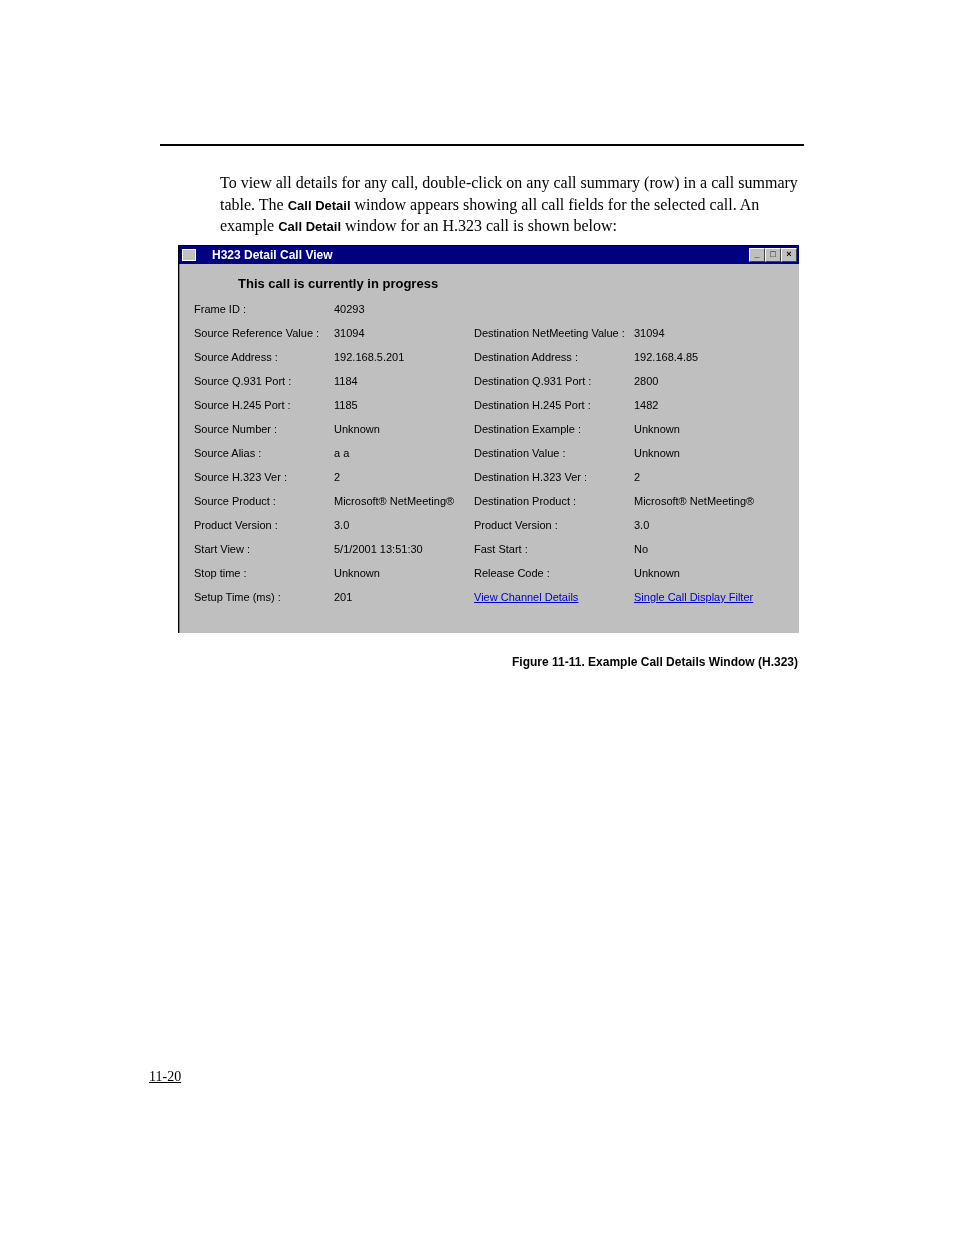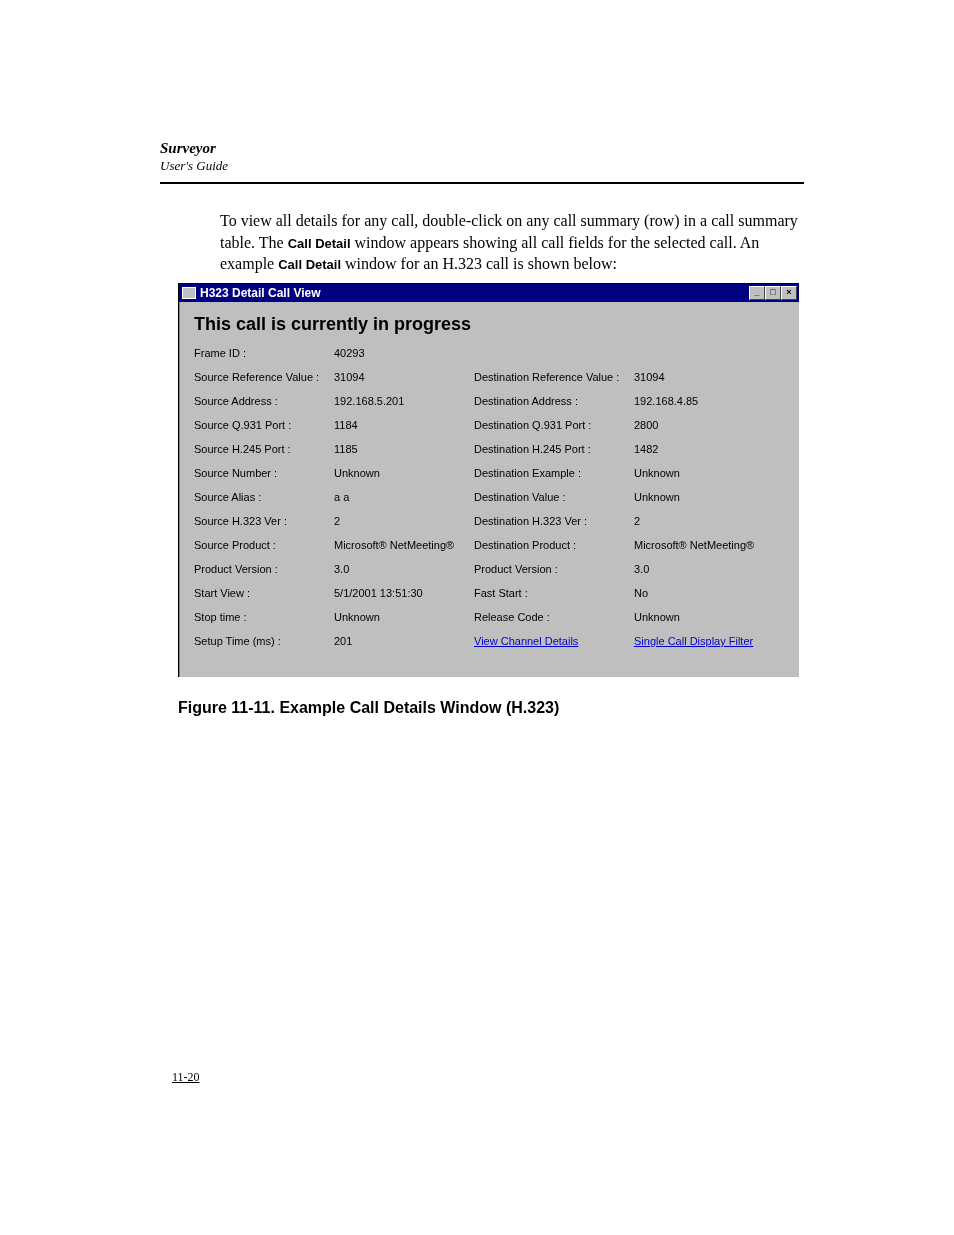--- a/index.html
+++ b/index.html
@@ -69,21 +69,21 @@
     display: flex;
     align-items: center;
     justify-content: space-between;
     padding: 0 2px 0 3px;
     font-weight: bold;
     font-size: 12px;
   }
   .titlebar-left {
     display: flex;
     align-items: center;
-    gap: 4px;
+    gap: 16px;
   }
   .title-icon {
     width: 14px;
     height: 12px;
     background: #c0c0c0;
     border: 1px solid #fff;
     box-sizing: border-box;
   }
   .win-controls {
     display: flex;
@@ -106,75 +106,72 @@
     color: #000;
     box-sizing: border-box;
     line-height: 1;
   }
   .win-body {
     padding: 12px 14px 30px 14px;
     border-left: 1px solid #808080;
   }
   .status-line {
     font-weight: bold;
-    font-size: 18px;
+    font-size: 13px;
     margin-bottom: 12px;
+    margin-left: 44px;
   }
   .grid {
     display: grid;
     grid-template-columns: 140px 140px 160px 150px;
     row-gap: 12px;
     font-size: 11px;
   }
   .grid .cell {
     white-space: nowrap;
     overflow: hidden;
   }
   .link {
     color: #0000cc;
     text-decoration: underline;
     cursor: pointer;
   }
   .caption {
     font-family: Arial, Helvetica, sans-serif;
     font-weight: bold;
-    font-size: 16px;
-    text-align: left;
+    font-size: 12px;
+    text-align: right;
     margin-top: 22px;
     margin-bottom: 8px;
     margin-left: 18px;
     width: 620px;
   }
   .outro {
     font-size: 16px;
     line-height: 1.35;
     margin-left: 60px;
   }
   .outro .bold-arial {
     font-family: Arial, Helvetica, sans-serif;
     font-weight: bold;
     font-size: 13px;
   }
   .page-num {
     position: absolute;
     bottom: 150px;
-    left: 172px;
-    font-size: 12px;
+    left: 149px;
+    font-size: 14px;
     text-decoration: underline;
   }
 </style>
 </head>
 <body>
 
 <div class="page">
 
-  <div class="header">
-    <div class="product">Surveyor</div>
-    <div class="guide">User's Guide</div>
-  </div>
   <div class="hr"></div>
 
 
   <p class="intro">
     <span>To view all details for any call, double-click on any call summary (row) in a call summary table. The </span><span class="bold-arial">Call Detail</span><span> window appears showing all call fields for the selected call. An example </span><span class="bold-arial">Call Detail</span><span> window for an H.323 call is shown below:</span>
   </p>
 
   <div class="win">
     <div class="titlebar">
       <div class="titlebar-left">
@@ -197,21 +194,21 @@
     <div class="win-body">
       <div class="status-line">This call is currently in progress</div>
 
       <div class="grid" id="grid">
           <div class="cell">Frame ID :</div>
           <div class="cell">40293</div>
           <div class="cell"></div>
           <div class="cell"></div>
           <div class="cell">Source Reference Value :</div>
           <div class="cell">31094</div>
-          <div class="cell">Destination Reference Value :</div>
+          <div class="cell">Destination NetMeeting Value :</div>
           <div class="cell">31094</div>
           <div class="cell">Source Address :</div>
           <div class="cell">192.168.5.201</div>
           <div class="cell">Destination Address :</div>
           <div class="cell">192.168.4.85</div>
           <div class="cell">Source Q.931 Port :</div>
           <div class="cell">1184</div>
           <div class="cell">Destination Q.931 Port :</div>
           <div class="cell">2800</div>
           <div class="cell">Source H.245 Port :</div>

